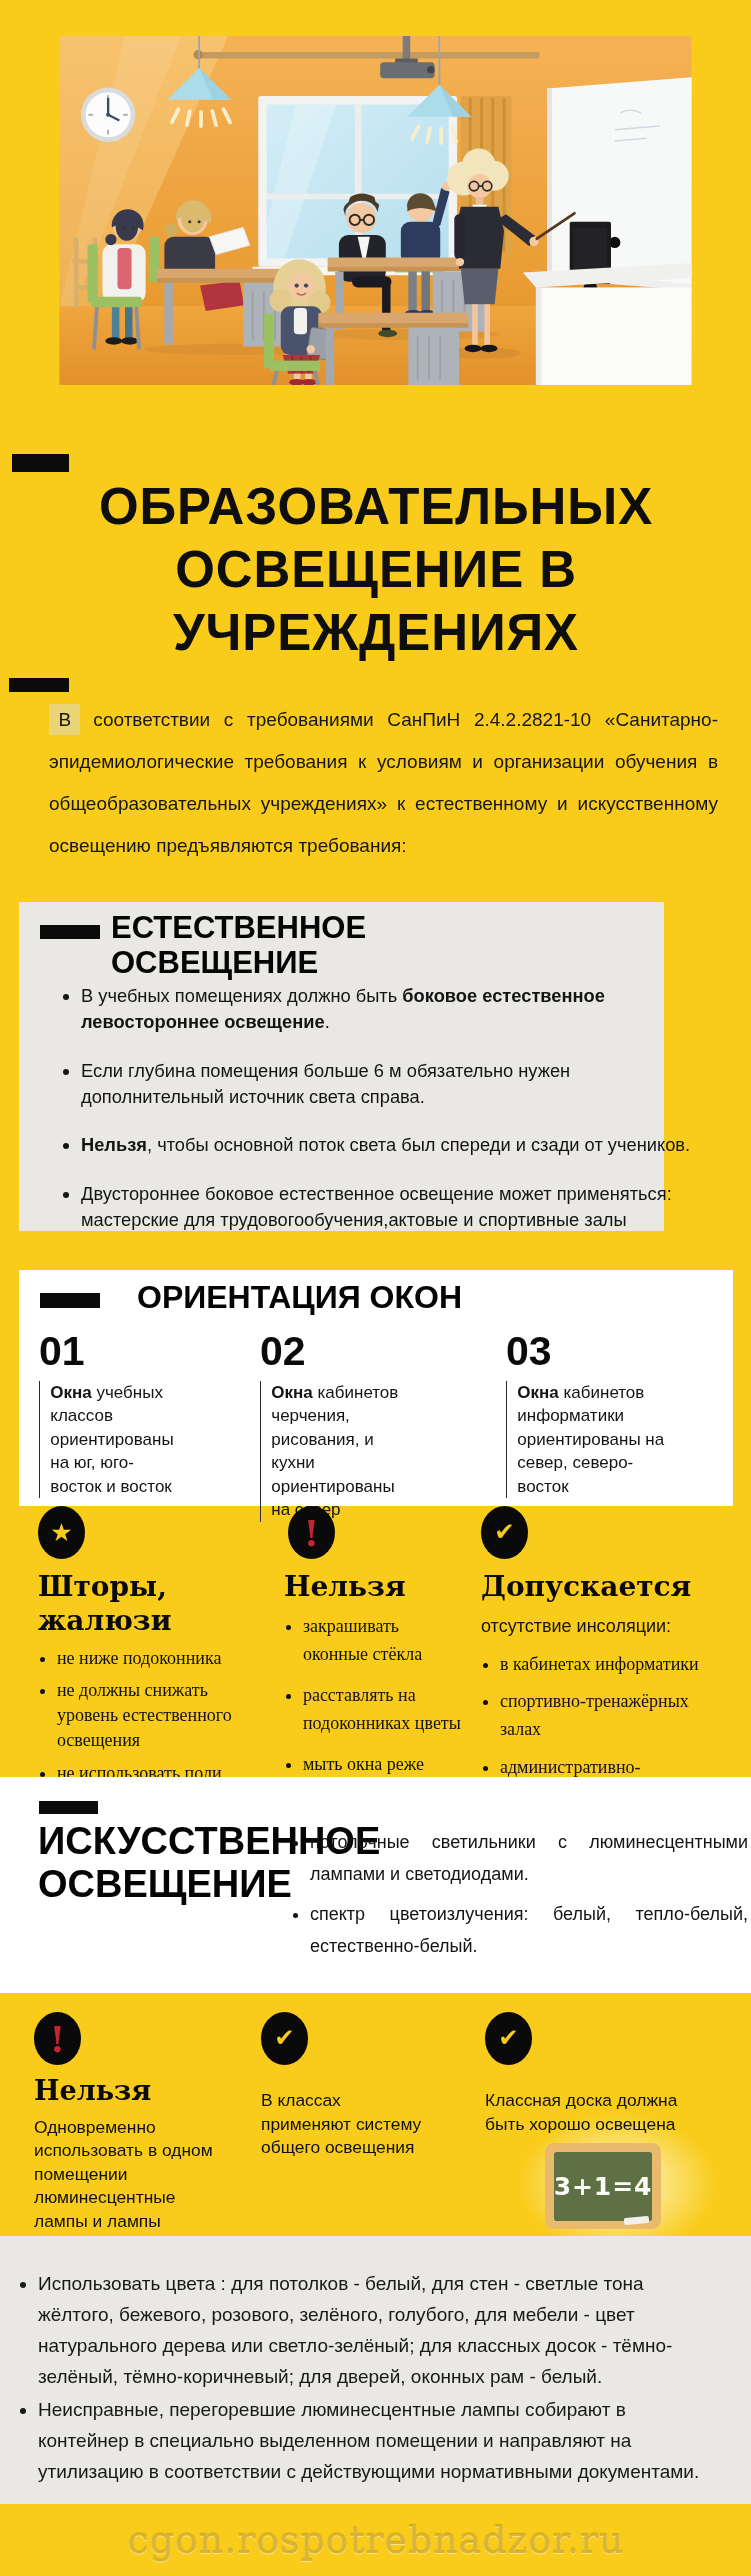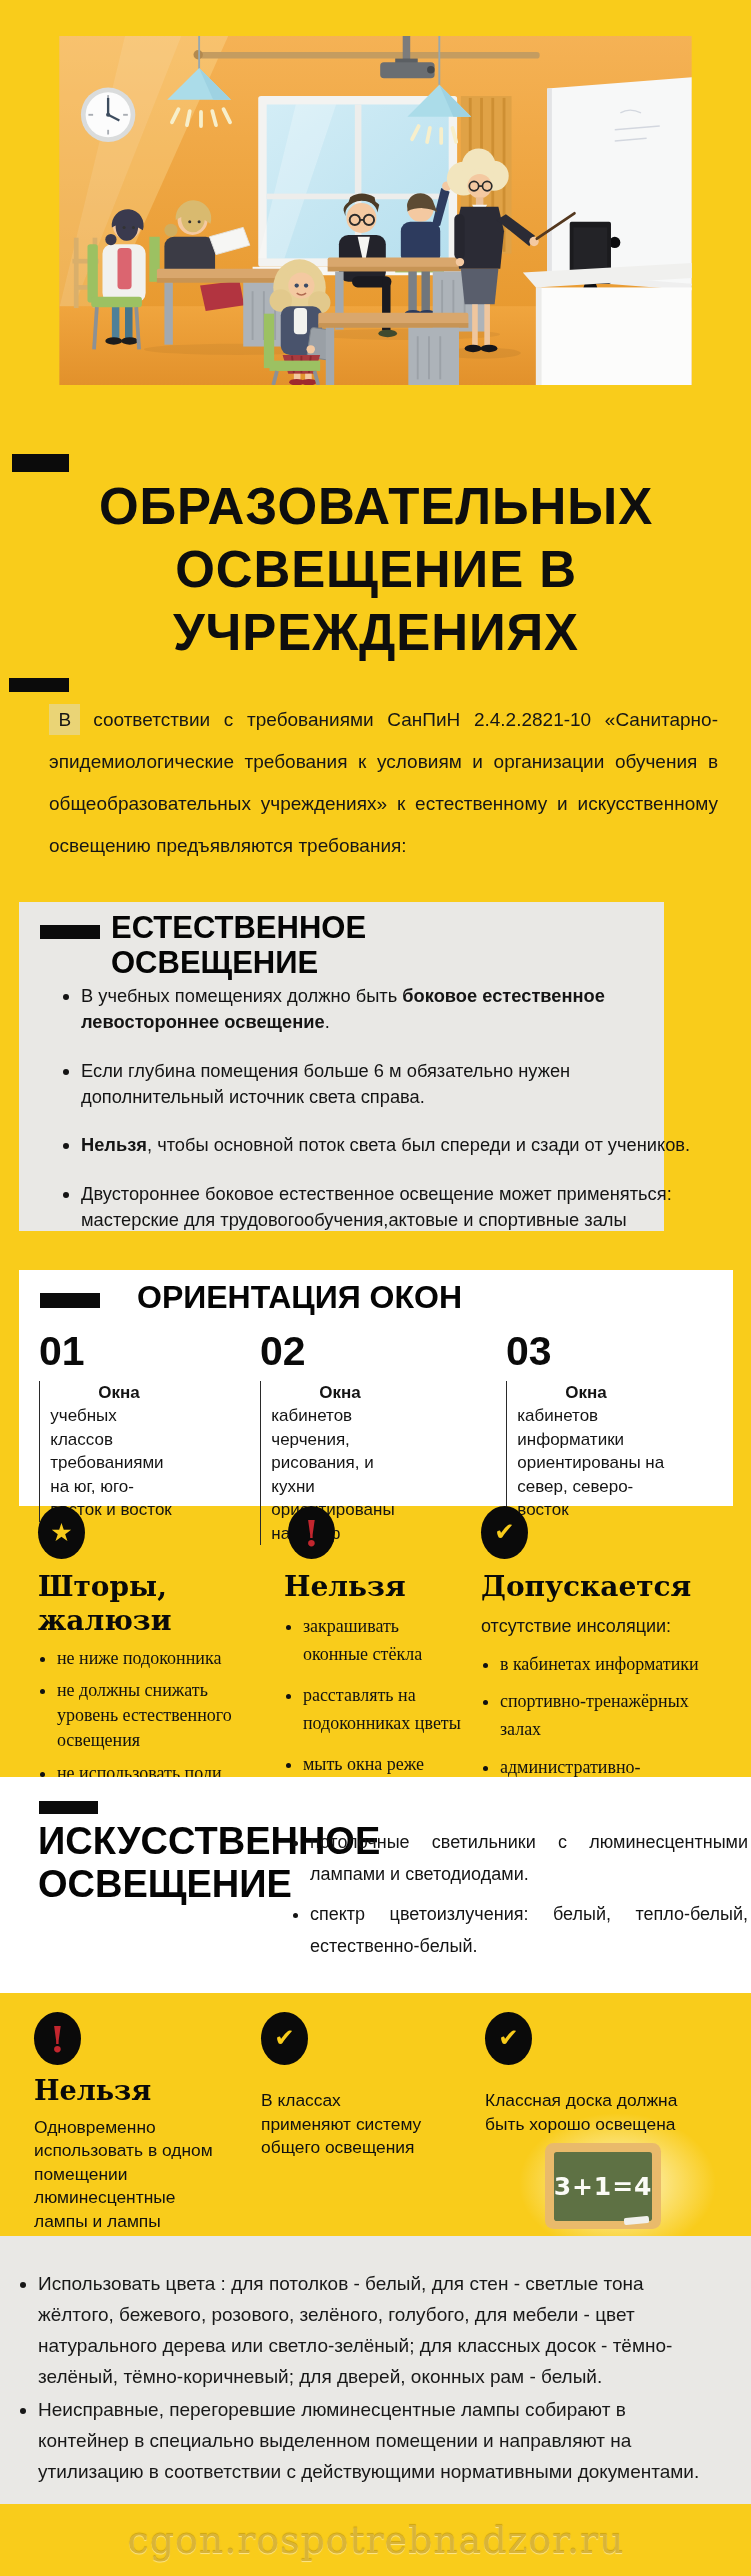--- a/index.html
+++ b/index.html
@@ -40,21 +40,21 @@
   .natural li{font-size:18.3px;line-height:26px;margin-bottom:22.5px;}
   .natural li b{font-weight:700;}
   
   .orient{left:19px;top:1270px;width:714px;height:236px;}
   .orient .pbar{left:20.7px;top:22.5px;width:60px;height:15px;}
   .orient .ph2{position:absolute;left:98px;top:8.5px;font-size:32px;line-height:36px;margin-left:20px;}
   .ocol{position:absolute;top:60px;}
   .ocol .num{font-size:41px;line-height:43px;font-weight:800;color:#0a0a0a;}
   .ocol .entry{border-left:1.9px solid #2a2a2a;padding-left:10.3px;margin-top:7.5px;
     font-size:17px;line-height:23.5px;}
-  .ocol .entry b{font-weight:700;margin-left:48px;}
+  .ocol .entry b{font-weight:700;}
   .oc1{left:20px;width:143px;}
   .oc2{left:241px;width:143px;}
   .oc3{left:487px;width:167px;}
   
   .rrow{position:absolute;left:0;width:752px;}
   .r1{top:1506px;height:271px;}
   .r2{top:1993px;height:243px;}
   .rcol{position:absolute;top:0;}
   .badge{
     width:47px;height:53px;background:#0a0a0a;border-radius:50%;
@@ -418,21 +418,21 @@
       <li><span></span><b>Нельзя</b><span>, чтобы основной поток света был спереди и сзади от учеников.</span></li>
       <li><span>Двустороннее боковое естественное освещение может применяться: мастерские для трудовогообучения,актовые и спортивные залы</span><b></b><span></span></li>
     </ul>
   </section>
 
   <section class="panel p-white orient">
     <div class="pbar"></div>
     <h2 class="ph2">ОРИЕНТАЦИЯ ОКОН</h2>
     <div class="ocol oc1">
       <div class="num">01</div>
-      <div class="entry"><b>Окна</b><span> учебных классов требованиями на юг, юго-восток и восток</span></div>
+      <div class="entry"><b>Окна</b><span> учебных классов ориентированы на юг, юго-восток и восток</span></div>
     </div>
     <div class="ocol oc2">
       <div class="num">02</div>
       <div class="entry"><b>Окна</b><span> кабинетов черчения, рисования, и кухни ориентированы на север</span></div>
     </div>
     <div class="ocol oc3">
       <div class="num">03</div>
       <div class="entry"><b>Окна</b><span> кабинетов информатики ориентированы на север, северо-восток</span></div>
     </div>
   </section>

